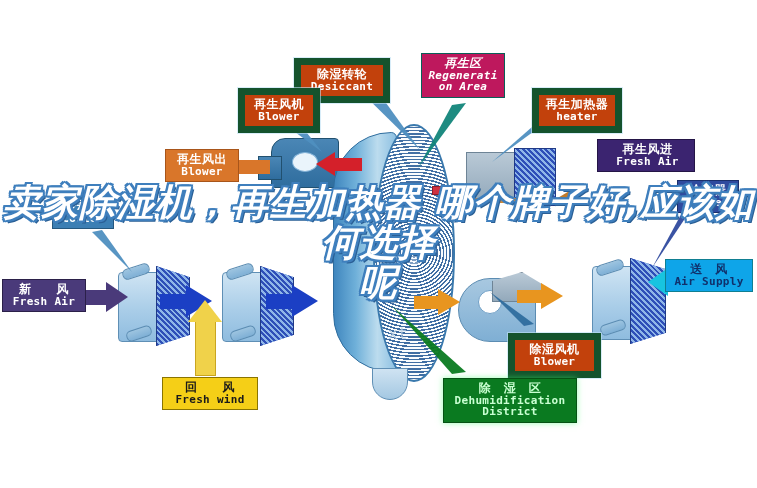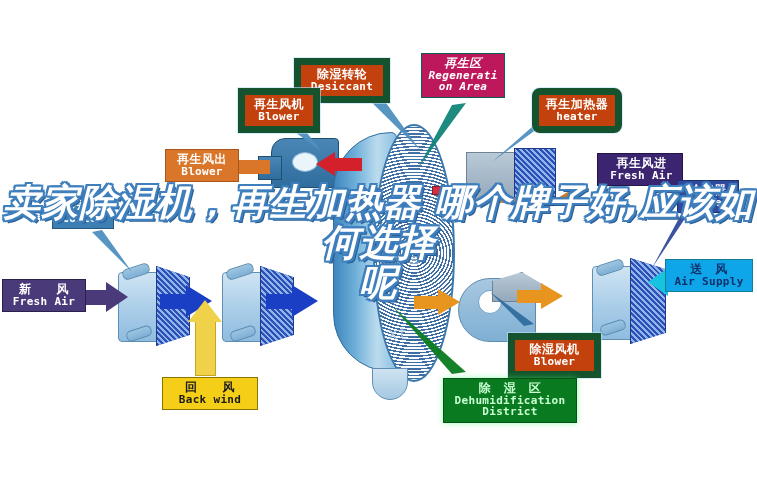--- a/index.html
+++ b/index.html
@@ -156,26 +156,26 @@
     <span class="cn">再生风机</span>
     <span class="en" style="font-size:11px;">Blower</span>
   </div>
 
   <div class="lbl l-teal" style="left:421px;top:53px;width:84px;font-size:12px;">
     <span class="cn">再生区</span>
     <span class="en" style="font-size:11px;">Regenerati</span>
     <span class="en" style="font-size:11px;">on Area</span>
   </div>
 
-  <div class="lbl l-blue" style="left:532px;top:88px;width:90px;font-size:12px;border-radius:8px;">
+  <div class="lbl l-blue" style="left:532px;top:88px;width:90px;font-size:12px;">
     <span class="cn">再生加热器</span>
     <span class="en" style="font-size:11px;">heater</span>
   </div>
 
-  <div class="lbl l-purple" style="left:597px;top:153px;width:86px;font-size:12px;padding-left:8px;">
+  <div class="lbl l-purple" style="left:597px;top:139px;width:98px;font-size:12px;padding-left:8px;">
     <span class="cn">再生风进</span>
     <span class="en" style="font-size:11px;">Fresh Air</span>
   </div>
 
   <div class="lbl l-navy" style="left:677px;top:180px;width:62px;font-size:12px;">
     <span class="cn">冷却器</span>
     <span class="en" style="font-size:11px;">Cooler</span>
   </div>
 
   <div class="lbl l-blue2" style="left:52px;top:196px;width:62px;font-size:12px;">
@@ -188,21 +188,21 @@
     <span class="en" style="font-size:11px;">Blower</span>
   </div>
 
   <div class="lbl l-purple2" style="left:2px;top:279px;width:84px;font-size:12px;">
     <span class="cn">新　　风</span>
     <span class="en" style="font-size:11px;">Fresh Air</span>
   </div>
 
   <div class="lbl l-yellow" style="left:162px;top:377px;width:96px;font-size:12px;">
     <span class="cn">回　　风</span>
-    <span class="en" style="font-size:11px;">Back wind</span>
+    <span class="en" style="font-size:11px;">Fresh wind</span>
   </div>
 
   <div class="lbl l-blue" style="left:508px;top:333px;width:93px;font-size:12px;">
     <span class="cn">除湿风机</span>
     <span class="en" style="font-size:11px;">Blower</span>
   </div>
 
   <div class="lbl l-green" style="left:443px;top:378px;width:134px;font-size:12px;">
     <span class="cn">除　湿　区</span>
     <span class="en" style="font-size:11px;">Dehumidification</span>

